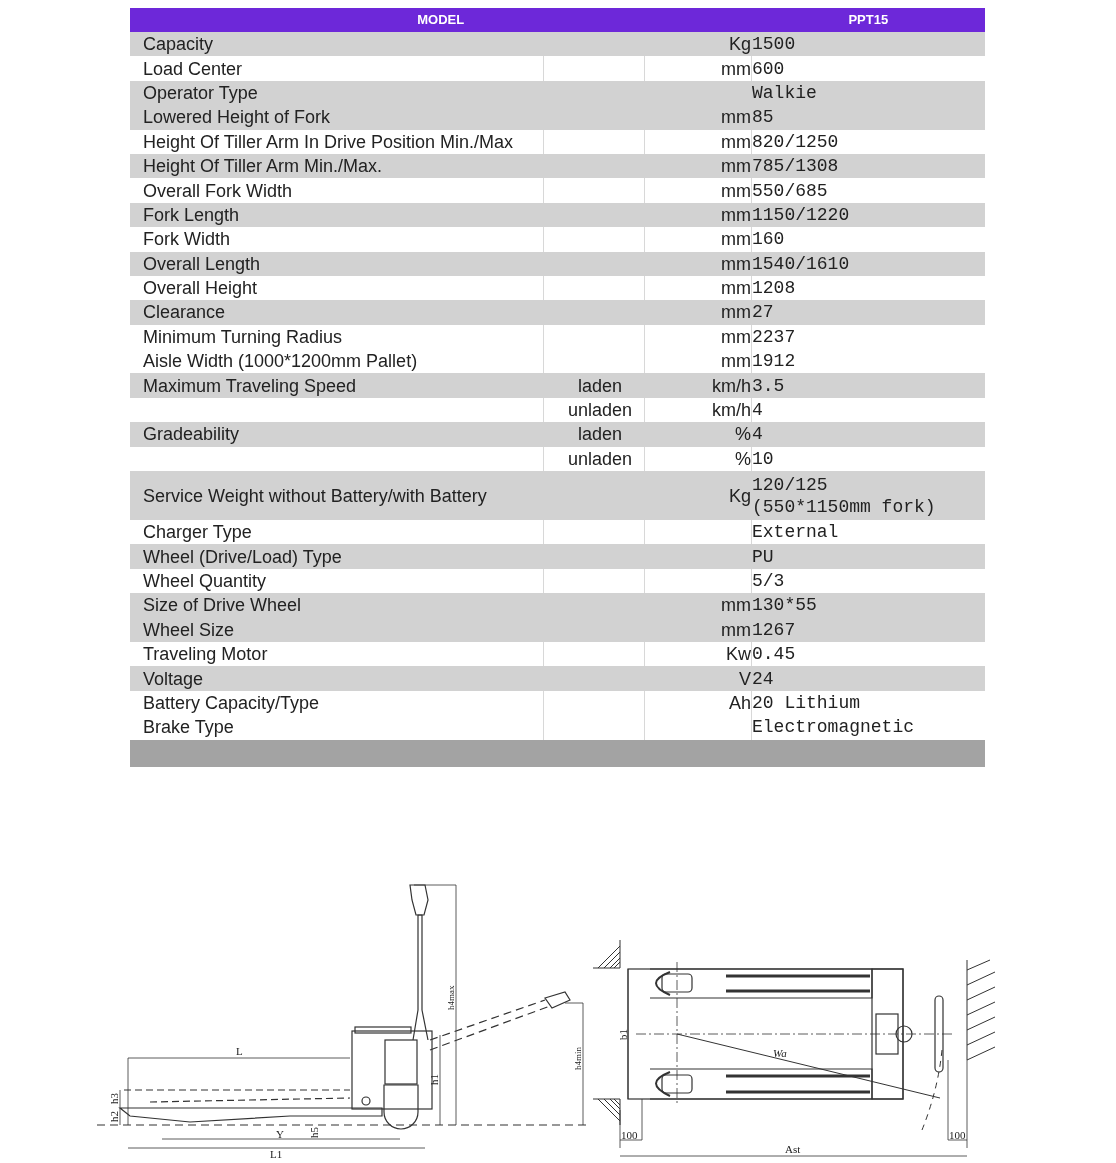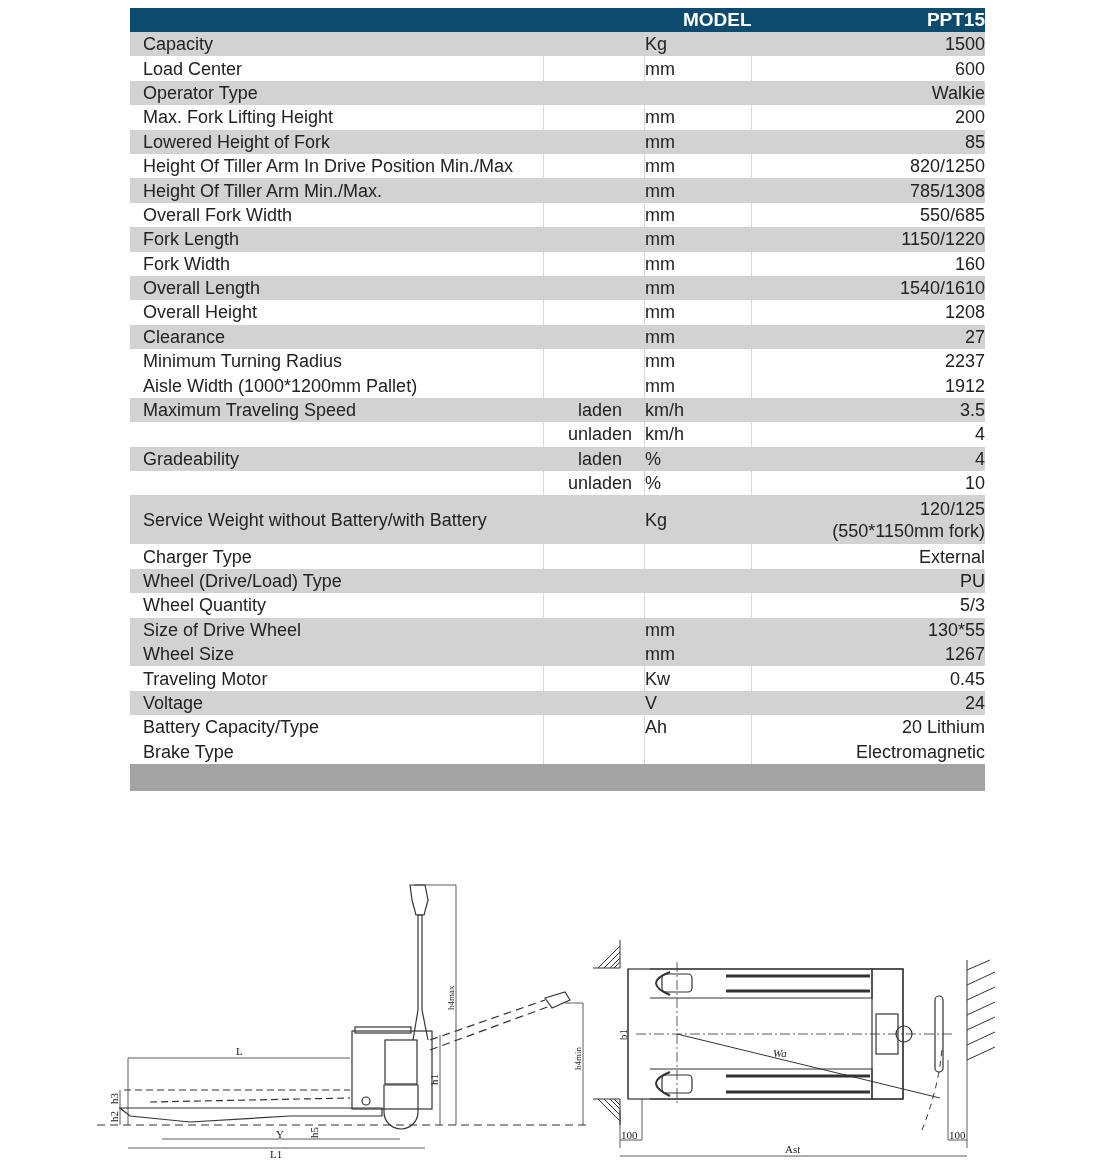--- a/index.html
+++ b/index.html
@@ -2,28 +2,28 @@
 <html><head>
 <meta charset="utf-8">
 <style>
   html, body { margin:0; padding:0; background:#ffffff; }
   body { width:1116px; height:1163px; position:relative; overflow:hidden;
          font-family:"Liberation Sans", "DejaVu Sans", sans-serif; color:#222; }
   #spec { position:absolute; left:130px; top:8px; width:855px; border-collapse:collapse; }
   #spec td { padding:0; height:24.4px; font-size:18px; line-height:24px; white-space:nowrap;
              border-right:1px solid #d8d8d8; }
   #spec td:last-child { border-right:none; }
-  #spec tr.hdr td { background:#0c4a6e; color:#fff; font-weight:bold; font-size:19px; height:23px; text-align:right; border:none; }
+  #spec tr.hdr td { background:#6d28d9; color:#fff; font-weight:bold; font-size:13px; height:23px; text-align:center; border:none; }
   #spec tr.g td { background:#d2d2d2; border-right-color:#d2d2d2; }
   #spec tr.w td { background:#ffffff; }
   #spec tr.footer td { background:#a3a3a3; height:27px; border:none; }
   .c-name { width:400px; padding-left:13px !important; text-align:left;margin-top:36px; }
   .c-cond { width:88px; text-align:center; padding-left:12px !important; }
-  .c-unit { width:106px; text-align:left; }
-  .c-val  { text-align:right; }
+  .c-unit { width:106px; text-align:right; }
+  .c-val  { text-align:left;font-family:Liberation Mono, monospace; }
   #spec tr.tall td { height:49px; line-height:22px; }
   #drawings { position:absolute; left:0; top:870px; width:1116px; height:293px; }
   svg text { font-family:"Liberation Serif", serif; fill:#222; }
 </style>
 </head>
 <body>
 
 <table id="spec">
   <tbody id="spec-body">
     <tr class="hdr">
@@ -40,26 +40,20 @@
         <td class="c-name">Load Center</td>
         <td class="c-cond"></td>
         <td class="c-unit">mm</td>
         <td class="c-val">600</td>
       </tr>
       <tr class="g">
         <td class="c-name">Operator Type</td>
         <td class="c-cond"></td>
         <td class="c-unit"></td>
         <td class="c-val">Walkie</td>
-      </tr>
-      <tr class="w">
-        <td class="c-name">Max. Fork Lifting Height</td>
-        <td class="c-cond"></td>
-        <td class="c-unit">mm</td>
-        <td class="c-val">200</td>
       </tr>
       <tr class="g">
         <td class="c-name">Lowered Height of Fork</td>
         <td class="c-cond"></td>
         <td class="c-unit">mm</td>
         <td class="c-val">85</td>
       </tr>
       <tr class="w">
         <td class="c-name">Height Of Tiller Arm In Drive Position Min./Max</td>
         <td class="c-cond"></td>

